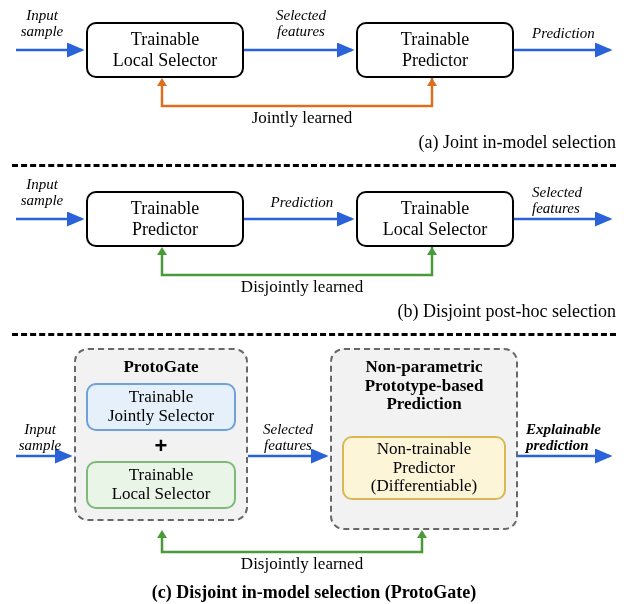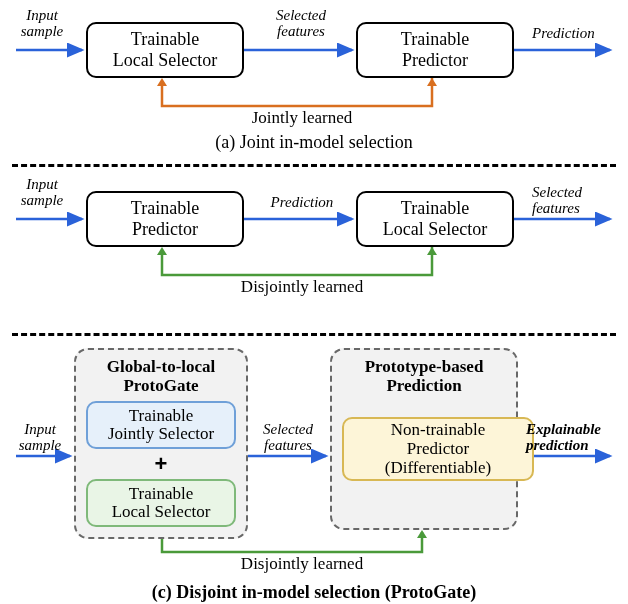--- a/index.html
+++ b/index.html
@@ -28,21 +28,21 @@
   .box-small { width: 158px; height: 56px; display: flex; flex-direction: column; justify-content: center; }
   .arrow-label {
     font-style: italic;
     font-family: 'Times New Roman', Times, serif;
     font-size: 15px;
     text-align: center;
     line-height: 1.05;
     position: absolute;
   }
   .caption {
-    text-align: center;
+    text-align: right;
     font-size: 18px;
     margin-top: 2px;
   }
   .caption-bold {
     text-align: center;
     font-size: 18px;
     font-weight: bold;
     margin-top: 8px;
   }
   .dashed-sep {
@@ -153,20 +153,21 @@
     <div>Predictor</div>
   </div>
   <div class="arrow-label" style="left:250px; top:18px; width:80px;"><span>Prediction</span></div>
   <div class="box box-small" style="position:absolute; left:344px; top:14px;">
     <div>Trainable</div>
     <div>Local Selector</div>
   </div>
   <div class="arrow-label" style="left:520px; top:8px; width:90px; text-align:left;"><span style="white-space:pre-line;">Selected
 features</span></div>
   <div style="position:absolute; left:200px; top:100px; width:180px; text-align:center; font-size:17px;"><span>Disjointly learned</span></div>
+  <div class="caption" style="position:absolute; left:0; right:0; top:122px;"><span>(b) Disjoint post-hoc selection</span></div>
 </div>
 
 <hr class="dashed-sep">
 
 <div class="section" style="height:250px;">
   <svg class="overlay" width="604" height="250">
     <defs>
       <marker id="ah-blue3" markerWidth="8" markerHeight="8" refX="6" refY="3" orient="auto">
         <path d="M0,0 L7,3 L0,6 Z" fill="#2a62d9"></path>
       </marker>
@@ -177,44 +178,44 @@
     <path d="M 410 186 L 410 206 L 150 206 L 150 190" fill="none" stroke="#4a9a3a" stroke-width="2.5"></path>
     <path d="M145,192 L150,184 L155,192 Z" fill="#4a9a3a"></path>
     <path d="M405,192 L410,184 L415,192 Z" fill="#4a9a3a"></path>
   </svg>
 
   <div class="arrow-label" style="left:0px; top:76px; width:56px;"><span style="white-space:pre-line;">Input
 sample</span></div>
 
   <div class="group-box" style="position:absolute; left:62px; top:2px; width:174px;">
     <div class="group-title">
-      <div>Global-to-local</div>
       <div>ProtoGate</div>
     </div>
     <div class="inner-box" style="border-color:#6fa0d8; background:#e6f0fa; width:150px; height:48px;">
       <div>Trainable</div>
       <div>Jointly Selector</div>
     </div>
     <div class="plus"><span>+</span></div>
     <div class="inner-box" style="border-color:#7fb97a; background:#e9f5e6; width:150px; height:48px;">
       <div>Trainable</div>
       <div>Local Selector</div>
     </div>
   </div>
 
   <div class="arrow-label" style="left:240px; top:76px; width:72px;"><span style="white-space:pre-line;">Selected
 features</span></div>
 
   <div class="group-box" style="position:absolute; left:318px; top:2px; width:188px; height:182px;">
     <div class="group-title">
+      <div>Non-parametric</div>
       <div>Prototype-based</div>
       <div>Prediction</div>
     </div>
     <div style="height:16px;"></div>
-    <div class="inner-box" style="border-color:#d8b854; background:#fdf5d8; width:192px; height:64px;">
+    <div class="inner-box" style="border-color:#d8b854; background:#fdf5d8; width:164px; height:64px;">
       <div>Non-trainable</div>
       <div>Predictor</div>
       <div>(Differentiable)</div>
     </div>
   </div>
 
   <div class="arrow-label" style="left:514px; top:76px; width:94px; text-align:left;font-weight:bold;"><span style="white-space:pre-line;">Explainable
 prediction</span></div>
 
   <div style="position:absolute; left:200px; top:208px; width:180px; text-align:center; font-size:17px;"><span>Disjointly learned</span></div>

